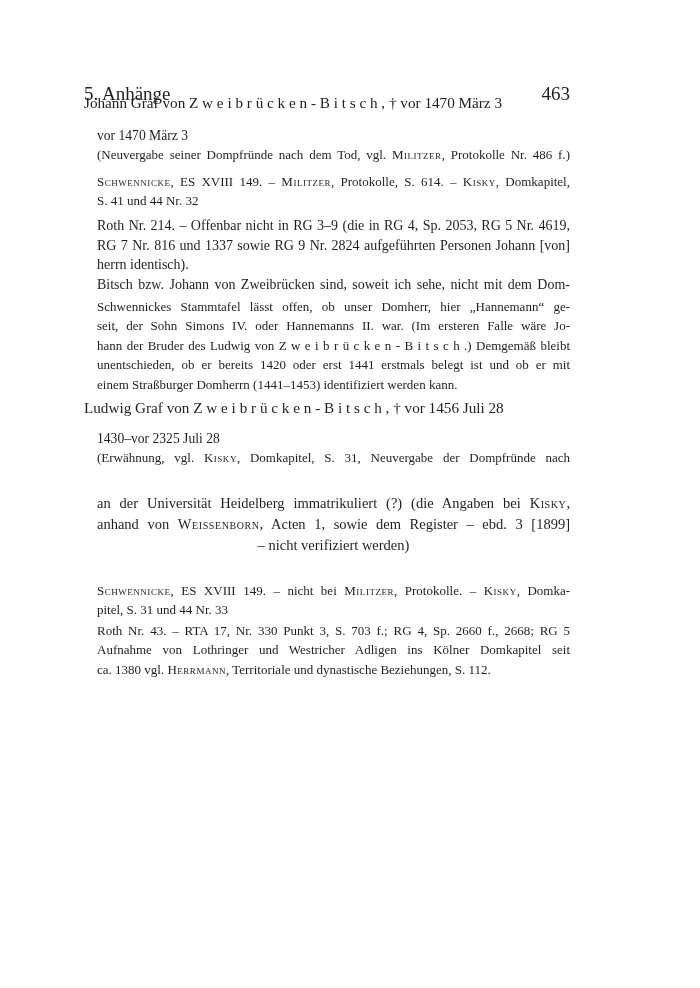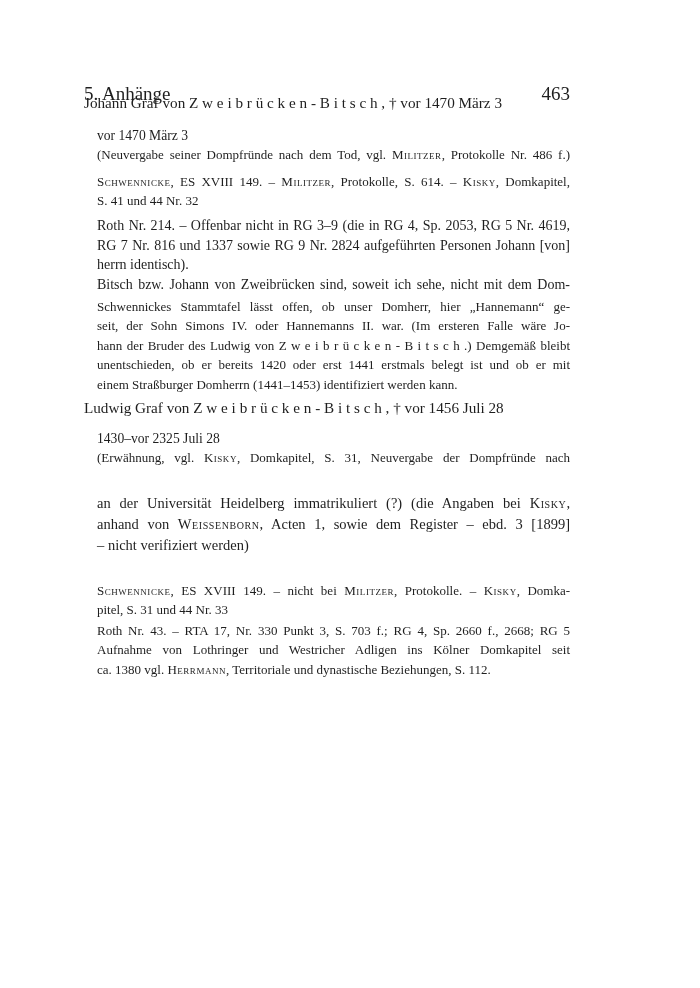--- a/index.html
+++ b/index.html
@@ -28,21 +28,21 @@
   .blk { position: absolute; left: 97px; width: 473px; }
 
   .ln { text-align: left; }
   .just { text-align: justify; text-align-last: justify; }
 
   .date-line { font-size: 13.6px; line-height: 20px; }
   .note .ln   { font-size: 13px; line-height: 17.5px; }
   .cite .ln   { font-size: 13px; line-height: 19px; }
   .para196 .ln{ font-size: 14px; line-height: 19.6px; }
   .para194 .ln{ font-size: 13px; line-height: 19.4px; }
-  .univ .ln   { font-size: 14.5px; line-height: 21px; }
+  .univ .ln   { font-size: 14.5px; line-height: 21px; text-align: center; }
 
   .sc { font-variant-caps: small-caps; letter-spacing: 0.04em; }
 </style>
 </head>
 <body>
 
 <div class="page">
 
   <header class="running-head">
     <span class="rh-title">5. Anhänge</span>

